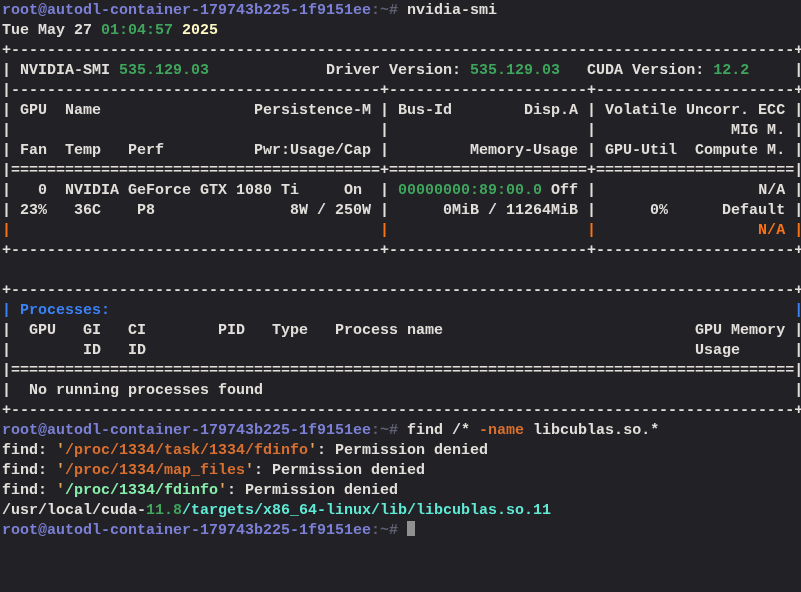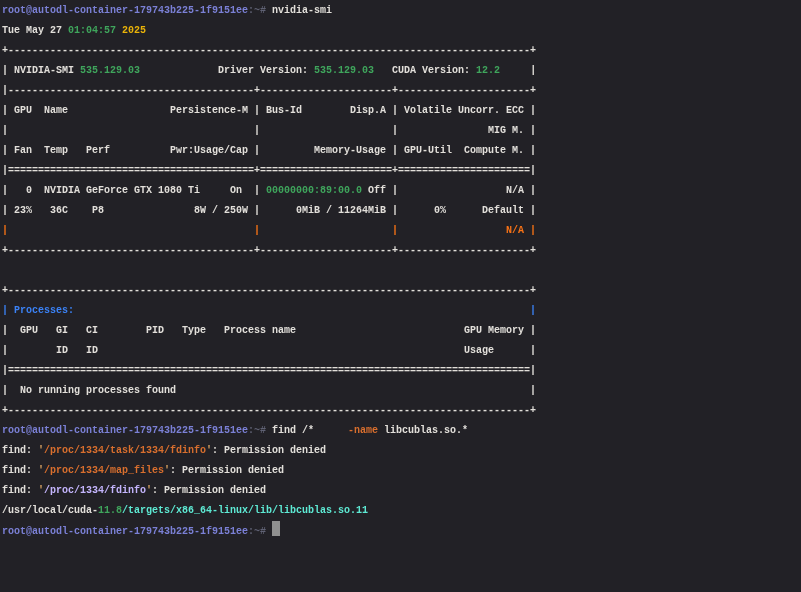--- a/index.html
+++ b/index.html
@@ -11,21 +11,21 @@
     width: 801px;
     height: 592px;
     overflow: hidden;
   }
   #terminal {
     box-sizing: border-box;
     width: 801px;
     height: 592px;
     padding: 1px 0 0 2px;
     font-family: "Liberation Mono", "DejaVu Sans Mono", monospace;
-    font-size: 10px;
+    font-size: 15px;
     font-weight: 600;
     line-height: 20px;
     color: #e2dfda;
   }
   .line {
     white-space: pre;
     min-height: 20px;
     height: 20px;
   }
   .cursor {
@@ -34,40 +34,40 @@
     height: 15px;
     vertical-align: -2px;
   }
 </style>
 </head>
 <body style="background: rgb(34, 33, 38);">
 
 <div id="terminal" style="color: rgb(226, 223, 218);">
   <div id="terminal-output">
       <div class="line"><span style="color: rgb(123, 128, 214);">root@autodl-container-179743b225-1f9151ee</span><span style="color: rgb(95, 97, 115);">:~# </span><span style="color: rgb(226, 223, 218);">nvidia-smi</span></div>
-      <div class="line"><span style="color: rgb(226, 223, 218); text-align: center;">Tue May 27 </span><span style="color: rgb(63, 165, 92);">01:04:57</span><span style="color: #eab308;"> 2025</span></div>
+      <div class="line"><span style="color: rgb(226, 223, 218); text-align: center;">Tue May 27 </span><span style="color: rgb(63, 165, 92);">01:04:57</span><span style="color: #fef9c3;"> 2025</span></div>
       <div class="line"><span style="color: rgb(226, 223, 218);">+---------------------------------------------------------------------------------------+</span></div>
       <div class="line"><span style="color: rgb(226, 223, 218);">| NVIDIA-SMI </span><span style="color: rgb(63, 165, 92);">535.129.03</span><span style="color: rgb(226, 223, 218);">             Driver Version: </span><span style="color: rgb(63, 165, 92);">535.129.03</span><span style="color: rgb(226, 223, 218);">   CUDA Version: </span><span style="color: rgb(63, 165, 92);">12.2</span><span style="color: rgb(226, 223, 218);">     |</span></div>
       <div class="line"><span style="color: rgb(226, 223, 218);">|-----------------------------------------+----------------------+----------------------+</span></div>
       <div class="line"><span style="color: rgb(226, 223, 218);">| GPU  Name                 Persistence-M | Bus-Id        Disp.A | Volatile Uncorr. ECC |</span></div>
       <div class="line"><span style="color: rgb(226, 223, 218);">|                                         |                      |               MIG M. |</span></div>
       <div class="line"><span style="color: rgb(226, 223, 218);">| Fan  Temp   Perf          Pwr:Usage/Cap |         Memory-Usage | GPU-Util  Compute M. |</span></div>
       <div class="line"><span style="color: rgb(226, 223, 218);">|=========================================+======================+======================|</span></div>
       <div class="line"><span style="color: rgb(226, 223, 218);">|   0  NVIDIA GeForce GTX 1080 Ti     On  | </span><span style="color: rgb(63, 165, 92);">00000000:89:00.0</span><span style="color: rgb(226, 223, 218);"> Off |                  N/A |</span></div>
       <div class="line"><span style="color: rgb(226, 223, 218);">| 23%   36C    P8               8W / 250W |      0MiB / 11264MiB |      0%      Default |</span></div>
       <div class="line"><span style="color: #f97316;">|                                         |                      |                  N/A |</span></div>
       <div class="line"><span style="color: rgb(226, 223, 218);">+-----------------------------------------+----------------------+----------------------+</span></div>
       <div class="line">&nbsp;</div>
       <div class="line"><span style="color: rgb(226, 223, 218);">+---------------------------------------------------------------------------------------+</span></div>
       <div class="line"><span style="color: #3b82f6;">| Processes:                                                                            |</span></div>
       <div class="line"><span style="color: rgb(226, 223, 218);">|  GPU   GI   CI        PID   Type   Process name                            GPU Memory |</span></div>
       <div class="line"><span style="color: rgb(226, 223, 218);">|        ID   ID                                                             Usage      |</span></div>
       <div class="line"><span style="color: rgb(226, 223, 218);">|=======================================================================================|</span></div>
       <div class="line"><span style="color: rgb(226, 223, 218);">|  No running processes found                                                           |</span></div>
       <div class="line"><span style="color: rgb(226, 223, 218);">+---------------------------------------------------------------------------------------+</span></div>
-      <div class="line"><span style="color: rgb(123, 128, 214);">root@autodl-container-179743b225-1f9151ee</span><span style="color: rgb(95, 97, 115);">:~# </span><span style="color: rgb(226, 223, 218);">find /* </span><span style="color: rgb(217, 111, 46); margin-left: 28px;">-name</span><span style="color: rgb(226, 223, 218);"> libcublas.so.*</span></div>
+      <div class="line"><span style="color: rgb(123, 128, 214);">root@autodl-container-179743b225-1f9151ee</span><span style="color: rgb(95, 97, 115);">:~# </span><span style="color: rgb(226, 223, 218);">find /* </span><span style="color: rgb(217, 111, 46);">-name</span><span style="color: rgb(226, 223, 218);"> libcublas.so.*</span></div>
       <div class="line"><span style="color: rgb(226, 223, 218);">find: </span><span style="color: rgb(223, 167, 99);">'</span><span style="color: rgb(217, 111, 46);">/proc/1334/task/1334/fdinfo</span><span style="color: rgb(223, 167, 99);">'</span><span style="color: rgb(226, 223, 218);">: Permission denied</span></div>
       <div class="line"><span style="color: rgb(226, 223, 218);">find: </span><span style="color: rgb(223, 167, 99);">'</span><span style="color: rgb(217, 111, 46);">/proc/1334/map_files</span><span style="color: rgb(223, 167, 99);">'</span><span style="color: rgb(226, 223, 218);">: Permission denied</span></div>
-      <div class="line"><span style="color: rgb(226, 223, 218);">find: </span><span style="color: rgb(223, 167, 99);">'</span><span style="color: #c4b5fd;">/proc/1334/fdinfo</span><span style="color: rgb(223, 167, 99);">'</span><span style="color: rgb(226, 223, 218);">: Permission denied</span></div>
+      <div class="line"><span style="color: rgb(226, 223, 218);">find: </span><span style="color: rgb(223, 167, 99);">'</span><span style="color: #86efac;">/proc/1334/fdinfo</span><span style="color: rgb(223, 167, 99);">'</span><span style="color: rgb(226, 223, 218);">: Permission denied</span></div>
       <div class="line"><span style="color: rgb(226, 223, 218);">/usr/local/cuda-</span><span style="color: rgb(63, 165, 92);">11.8</span><span style="color: #5eead4;">/targets/x86_64-linux/lib/libcublas.so.11</span></div>
       <div class="line"><span style="color: rgb(123, 128, 214);">root@autodl-container-179743b225-1f9151ee</span><span style="color: rgb(95, 97, 115);">:~# </span><span class="cursor" style="background: rgb(144, 144, 144);"></span></div>
     </div>
 </div>
 
 </body></html>

